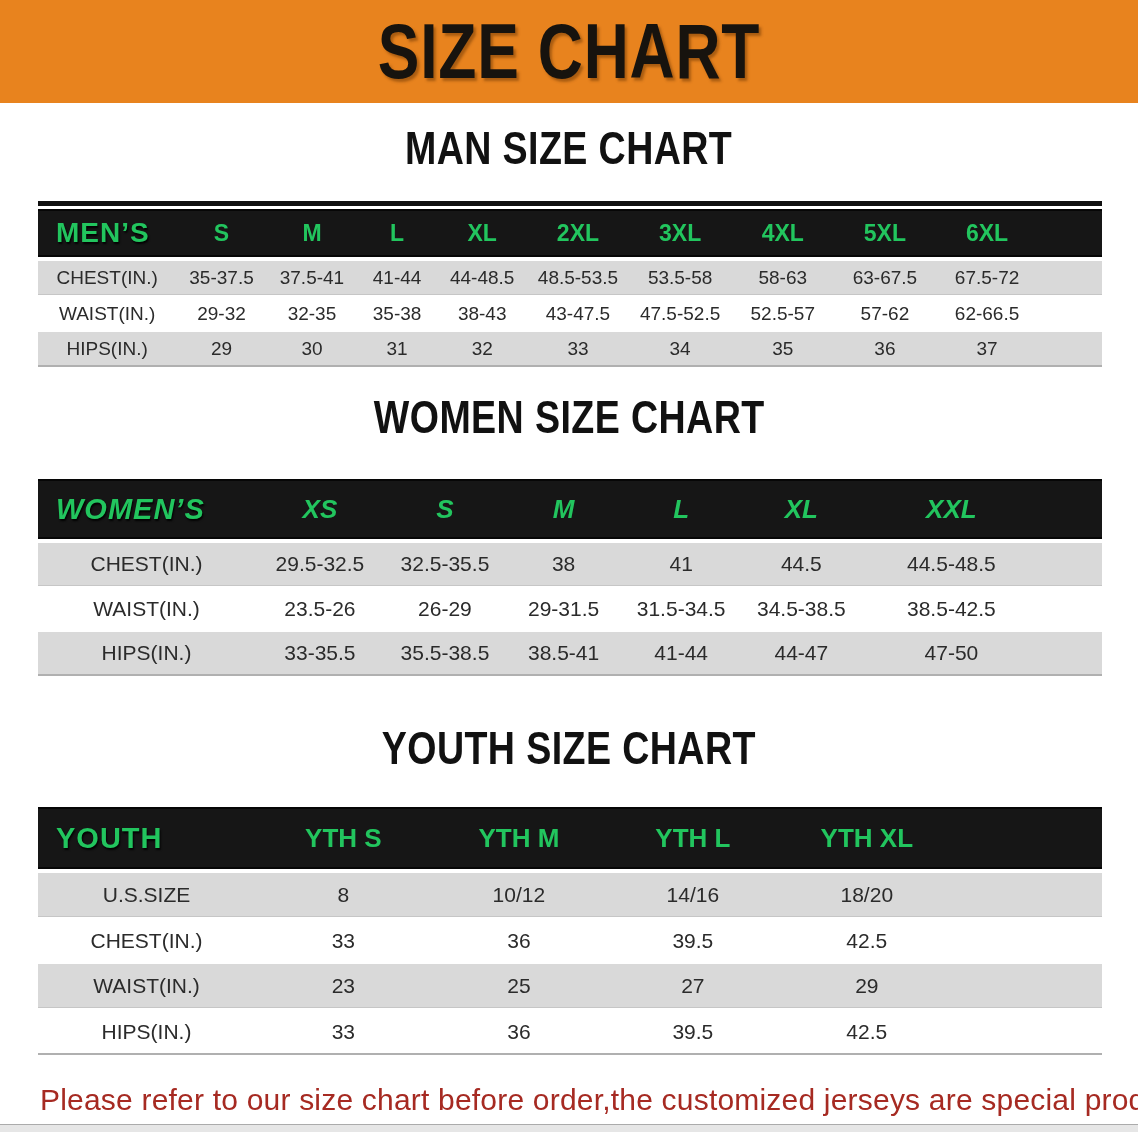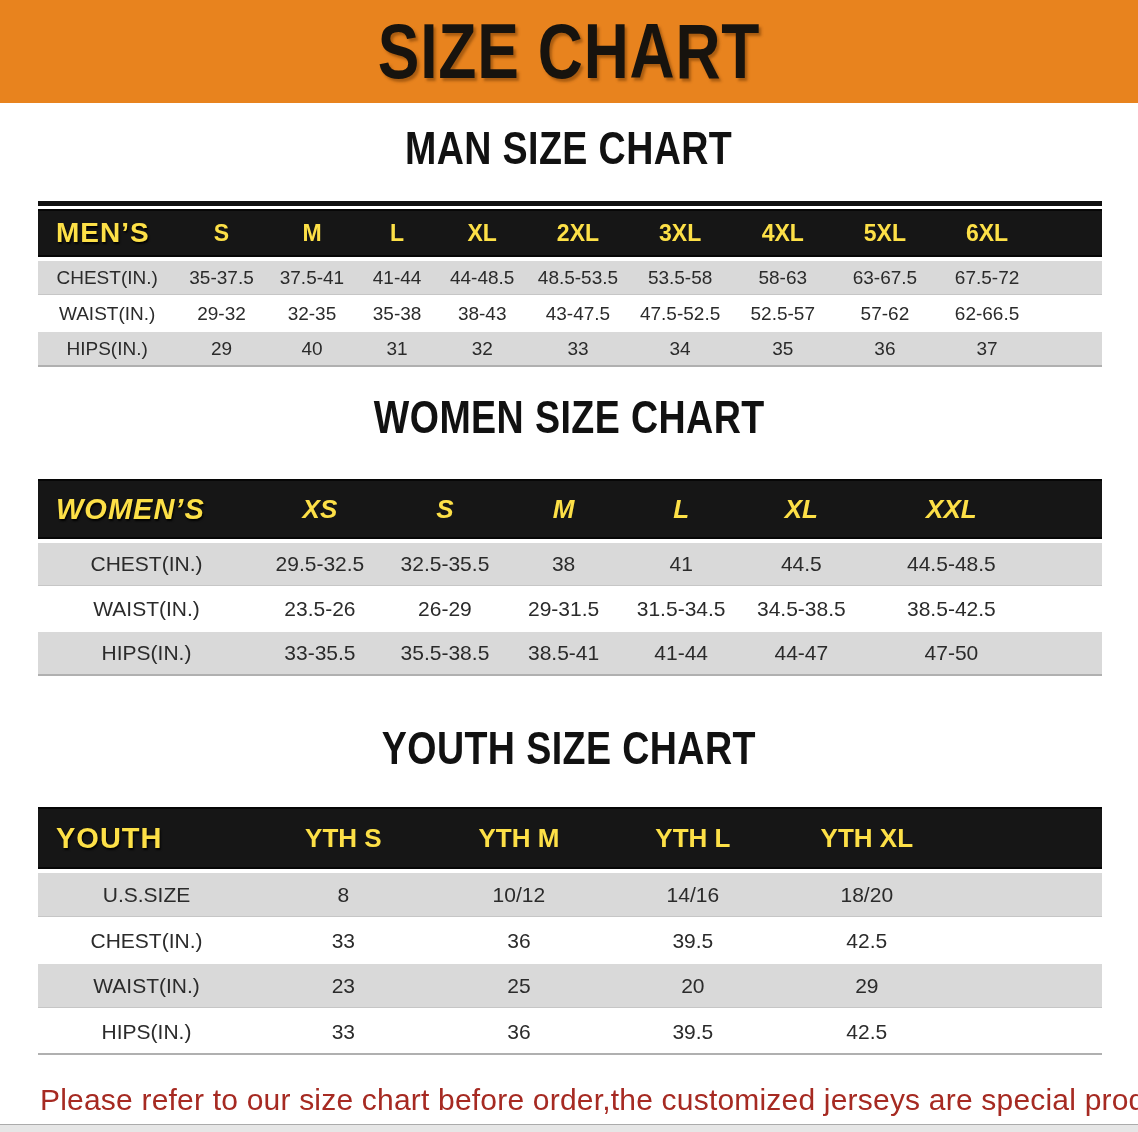--- a/index.html
+++ b/index.html
@@ -50,21 +50,21 @@
     table-layout:fixed;
   }
   table.size-table td{
     text-align:center;vertical-align:middle;
     padding:0;
     color:#2b2b2b;
     white-space:nowrap;
     overflow:visible;
   }
   tr.hdr td{
-    background:#161616;color:#fde047;
+    background:#161616;color:#22c55e;
     font-weight:600;
     border-top:2px solid #060606;
     border-bottom:2px solid #060606;
   }
   tr.hdr td.corner{
     text-align:left;padding-left:18px;
     font-weight:800;letter-spacing:1px;
     text-shadow:1px 2px 2px rgba(0,0,0,0.9);
   }
   .men  tr.hdr td{height:44px;font-size:23px;}
@@ -160,21 +160,21 @@
       <td>43-47.5</td>
       <td>47.5-52.5</td>
       <td>52.5-57</td>
       <td>57-62</td>
       <td>62-66.5</td>
       <td></td>
     </tr>
     <tr class="row gray last">
       <td class="lbl">HIPS(IN.)</td>
       <td>29</td>
-      <td>40</td>
+      <td>30</td>
       <td>31</td>
       <td>32</td>
       <td>33</td>
       <td>34</td>
       <td>35</td>
       <td>36</td>
       <td>37</td>
       <td></td>
     </tr>
   </tbody>
@@ -278,21 +278,21 @@
       <td>33</td>
       <td>36</td>
       <td>39.5</td>
       <td>42.5</td>
       <td></td>
     </tr>
     <tr class="row gray">
       <td class="lbl">WAIST(IN.)</td>
       <td>23</td>
       <td>25</td>
-      <td>20</td>
+      <td>27</td>
       <td>29</td>
       <td></td>
     </tr>
     <tr class="row last">
       <td class="lbl">HIPS(IN.)</td>
       <td>33</td>
       <td>36</td>
       <td>39.5</td>
       <td>42.5</td>
       <td></td>

